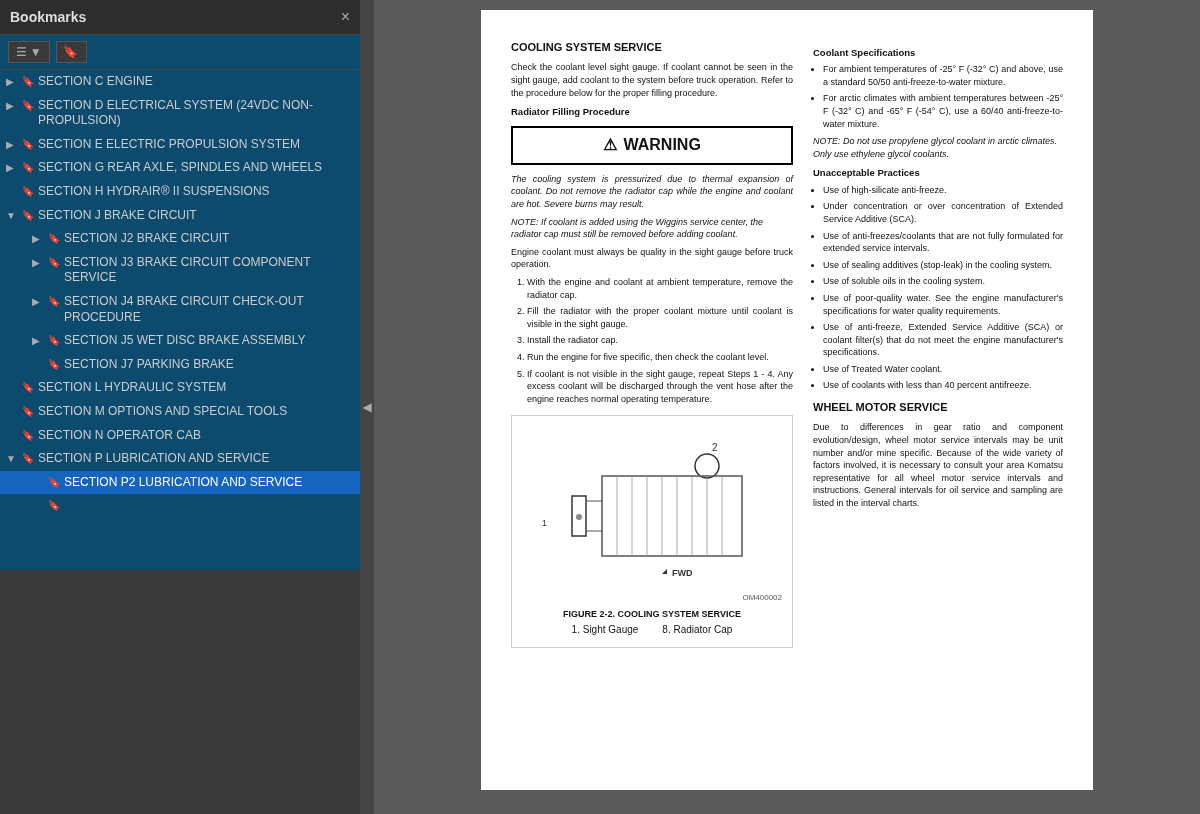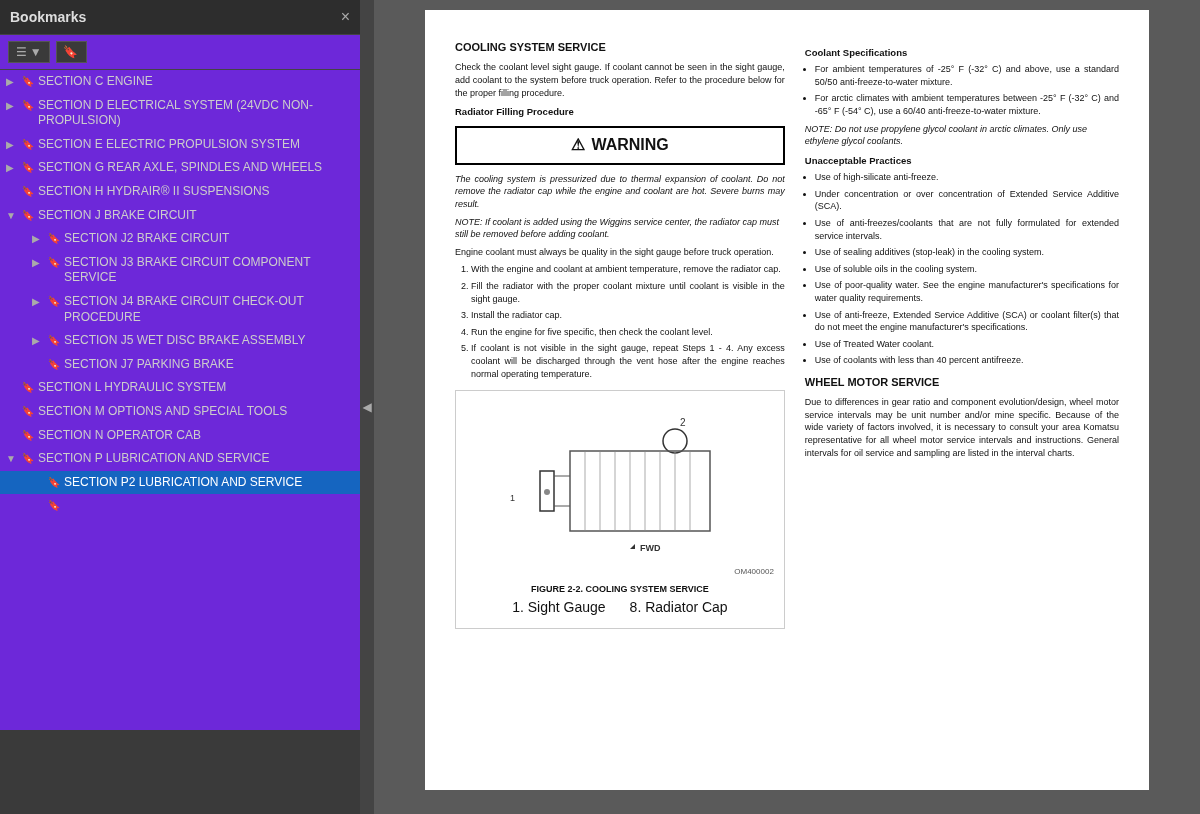--- a/index.html
+++ b/index.html
@@ -2,25 +2,25 @@
 <html><head>
   <meta charset="utf-8">
   <style>
     * { box-sizing: border-box; margin: 0; padding: 0; }
     body { font-family: Arial, sans-serif; background: #3a3a3a; display: flex; height: 814px; overflow: hidden; }
 
     
     #sidebar {
       width: 360px;
       min-width: 360px;
-      background: #6d28d9;
+      background: #0c4a6e;
       color: #ccc;
       display: flex;
       flex-direction: column;
-      height: 730px;
+      height: 570px;
       overflow: hidden;
     }
 
     #sidebar-header {
       display: flex;
       align-items: center;
       justify-content: space-between;
       padding: 8px 10px;
       border-bottom: 1px solid #444;
       background: #2d2d2d;
@@ -113,21 +113,21 @@
       background: #5a5a5a;
       display: flex;
       justify-content: center;
       align-items: flex-start;
       overflow-y: auto;
       padding: 10px 5px;
     }
 
     #page-panel {
       background: #fff;
-      width: 724px;
+      width: 612px;
       min-height: 780px;
       padding: 30px 30px 30px 30px;
       font-size: 9.5px;
       line-height: 1.4;
       color: #111;
       position: relative;
     }
 
     
     #collapse-handle {
@@ -233,21 +233,21 @@
       text-align: center;
       font-size: 9px;
       margin-top: 5px;
       font-weight: bold;
     }
 
     .figure-labels {
       display: flex;
       justify-content: center;
       gap: 24px;
-      font-size: 14px;
+      font-size: 10px;
       margin-top: 3px;
     }
 
     
     .bullet-list {
       font-size: 9px;
       padding-left: 10px;
       margin-bottom: 5px;
     }
 

